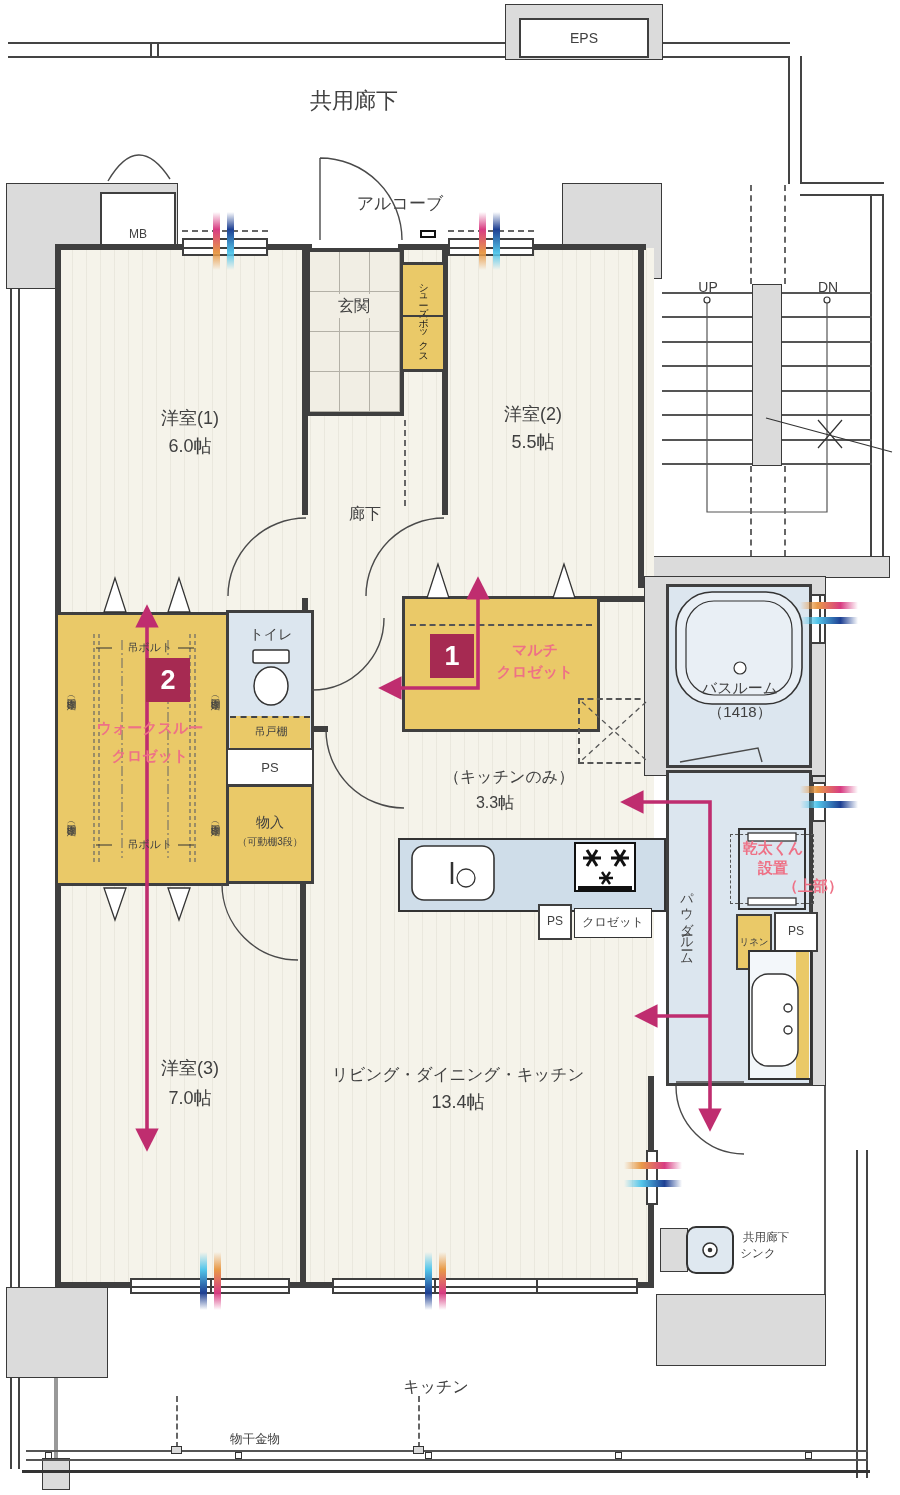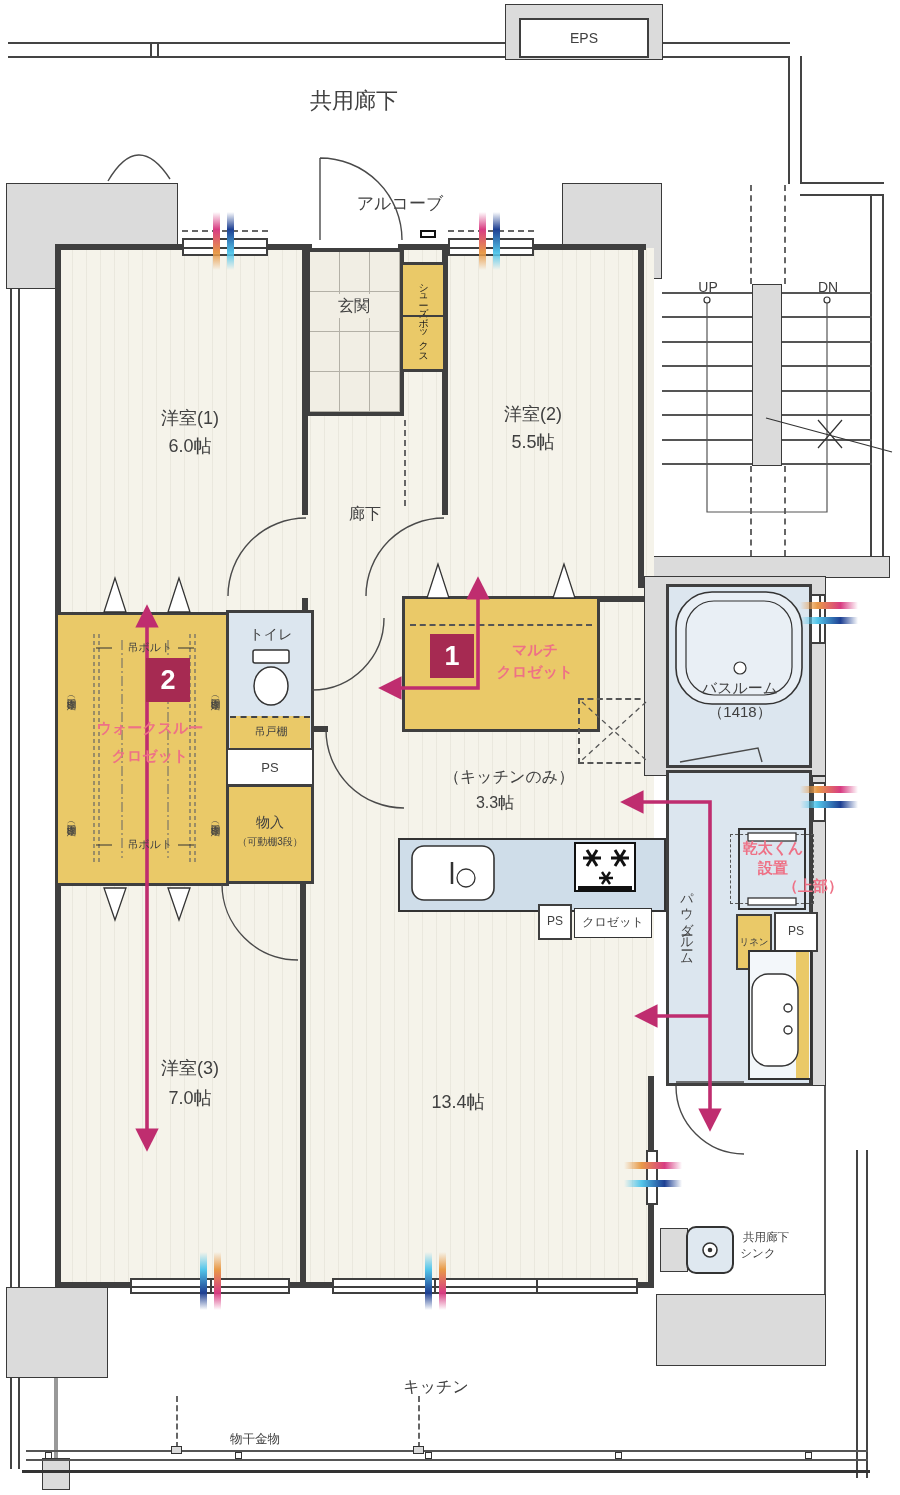--- a/index.html
+++ b/index.html
@@ -37,20 +37,23 @@
   <div class="a dl" style="left:800px;top:182px;width:84px;height:14px"></div>
   <div class="a dlv" style="left:870px;top:194px;width:14px;height:362px"></div>
 
   <div class="a gz" style="left:505px;top:4px;width:158px;height:56px"></div>
   <div class="a wht" style="left:519px;top:18px;width:130px;height:40px">
     <div class="lab" style="width:100%;height:100%;font-size:14px">EPS</div>
   </div>
   <div class="a lab" style="left:298px;top:88px;width:112px;height:26px;font-size:22px">共用廊下</div>
 
   <div class="a gz" style="left:6px;top:183px;width:172px;height:106px"></div>
+  <div class="a wht" style="left:100px;top:192px;width:76px;height:86px">
+    <div class="lab" style="width:100%;height:100%;font-size:12px">MB</div>
+  </div>
   <div class="a gz" style="left:562px;top:183px;width:100px;height:96px"></div>
   <div class="a gz" style="left:536px;top:246px;width:28px;height:33px"></div>
   <div class="a lab" style="left:344px;top:192px;width:112px;height:24px;font-size:17px">アルコーブ</div>
   <div class="a" style="left:420px;top:230px;width:16px;height:8px;background:#fff;border:2px solid #111"></div>
 
   <div class="a dsh" style="left:750px;top:185px;width:2px;height:99px"></div>
   <div class="a dsh" style="left:784px;top:185px;width:2px;height:99px"></div>
   <div class="a steps" style="left:662px;top:292px;width:90px;height:173px"></div>
   <div class="a steps" style="left:782px;top:292px;width:90px;height:173px"></div>
   <div class="a gz" style="left:752px;top:284px;width:30px;height:182px"></div>
@@ -285,20 +288,21 @@
       <path d="M710,1016 H640" marker-end="url(#ah)"></path>
     </g>
   </svg>
 
   <div class="a lab" style="left:128px;top:406px;width:124px;height:24px;font-size:18px">洋室(1)</div>
   <div class="a lab" style="left:140px;top:434px;width:100px;height:24px;font-size:18px">6.0帖</div>
   <div class="a lab" style="left:471px;top:402px;width:124px;height:24px;font-size:18px">洋室(2)</div>
   <div class="a lab" style="left:483px;top:430px;width:100px;height:24px;font-size:18px">5.5帖</div>
   <div class="a lab" style="left:128px;top:1056px;width:124px;height:24px;font-size:18px">洋室(3)</div>
   <div class="a lab" style="left:140px;top:1086px;width:100px;height:24px;font-size:18px">7.0帖</div>
+  <div class="a lab" style="left:318px;top:1062px;width:280px;height:24px;font-size:16.5px">リビング・ダイニング・キッチン</div>
   <div class="a lab" style="left:408px;top:1090px;width:100px;height:24px;font-size:18px">13.4帖</div>
   <div class="a lab" style="left:429px;top:766px;width:160px;height:22px;font-size:16px">（キッチンのみ）</div>
   <div class="a lab" style="left:445px;top:792px;width:100px;height:22px;font-size:16px">3.3帖</div>
   <div class="a lab" style="left:336px;top:502px;width:58px;height:24px;font-size:16px">廊下</div>
   <div class="a lab" style="left:326px;top:294px;width:56px;height:24px;font-size:16px;background:#f1eee4">玄関</div>
   <div class="a lab" style="left:242px;top:624px;width:58px;height:20px;font-size:14px">トイレ</div>
   <div class="a lab" style="left:244px;top:722px;width:54px;height:18px;font-size:11px">吊戸棚</div>
   <div class="a lab" style="left:248px;top:812px;width:44px;height:20px;font-size:14px">物入</div>
   <div class="a lab" style="left:230px;top:834px;width:80px;height:16px;font-size:10px">（可動棚3段）</div>
   <div class="a lab" style="left:688px;top:678px;width:104px;height:20px;font-size:15px">バスルーム</div>

